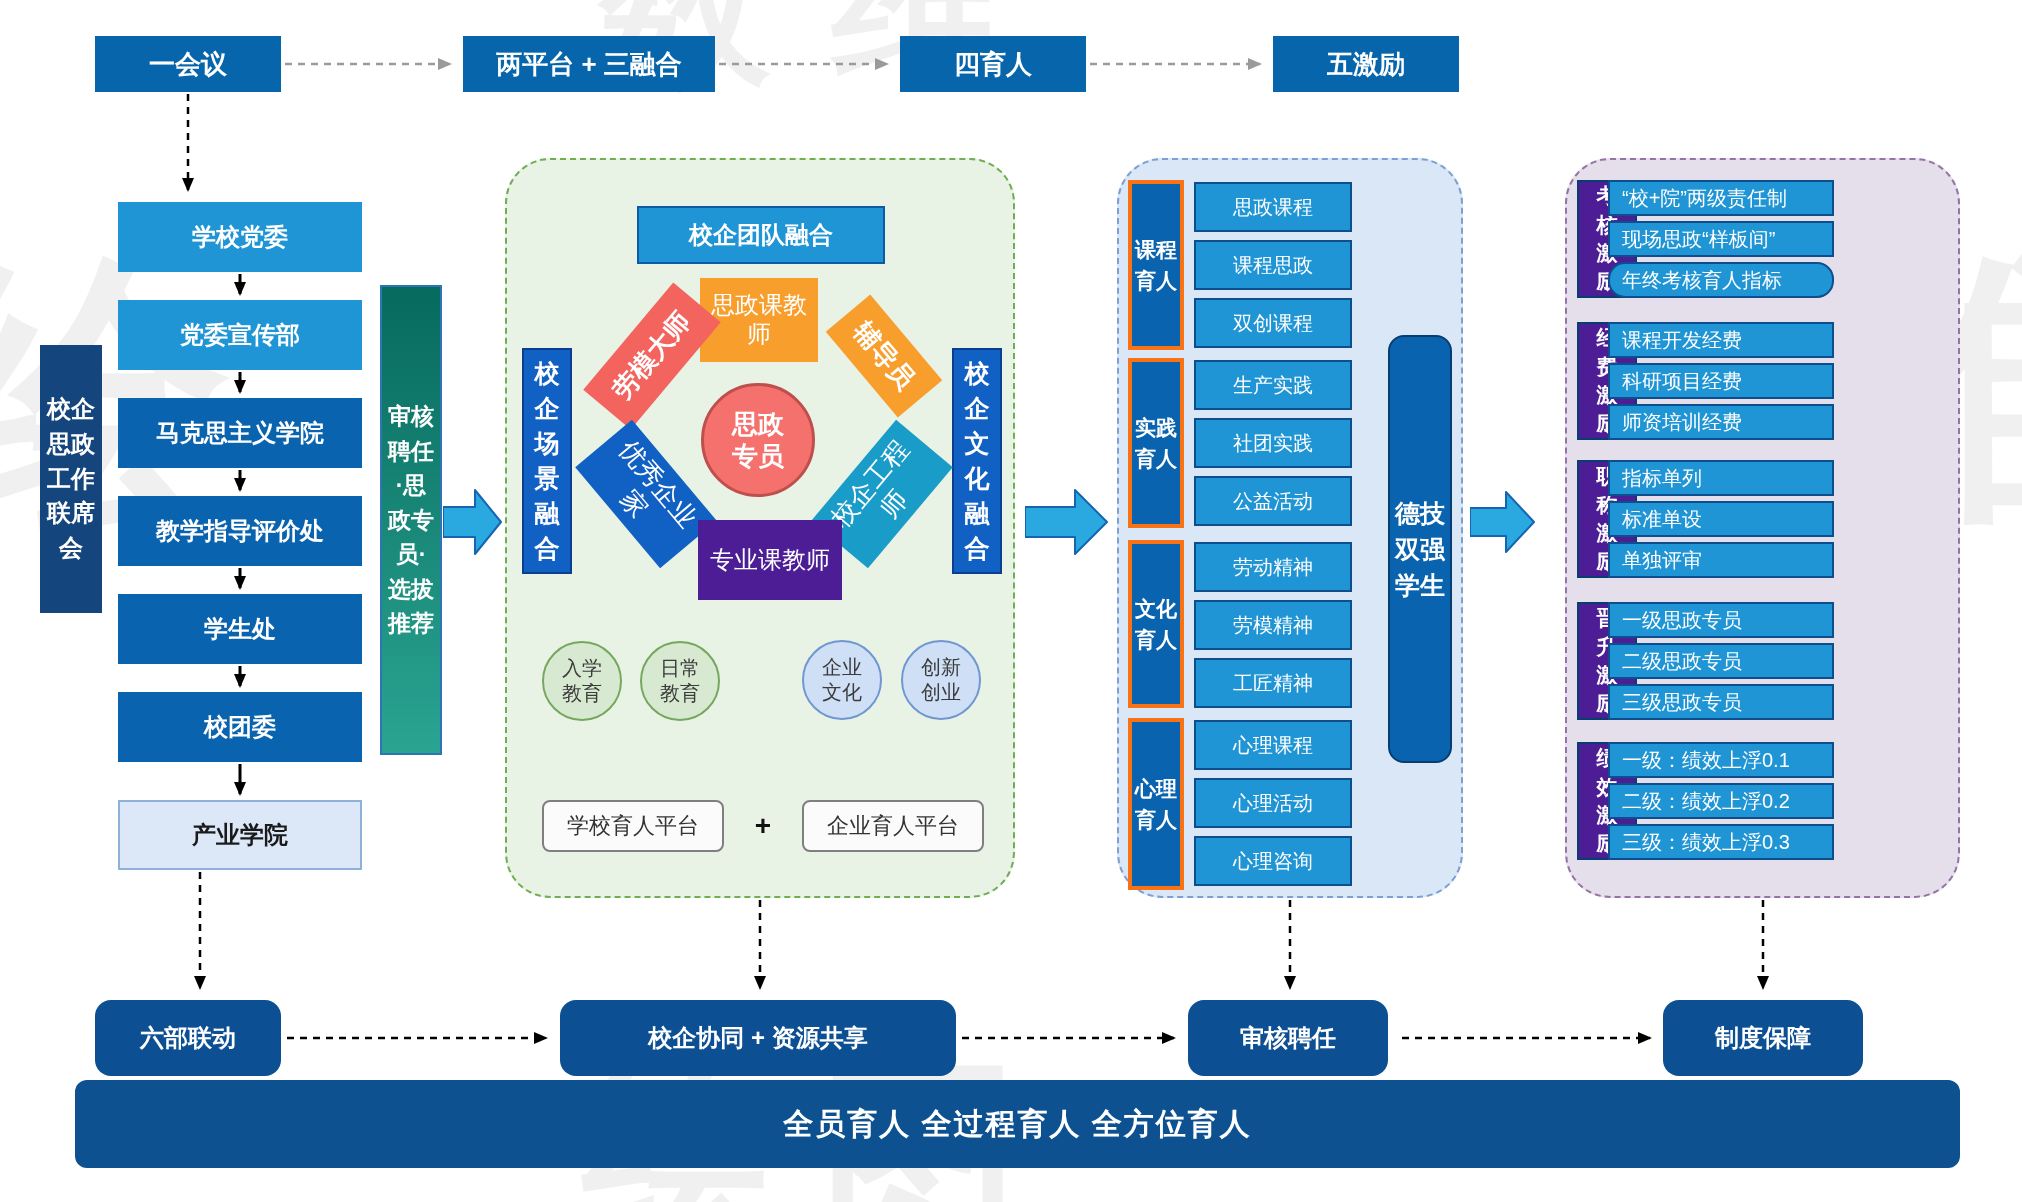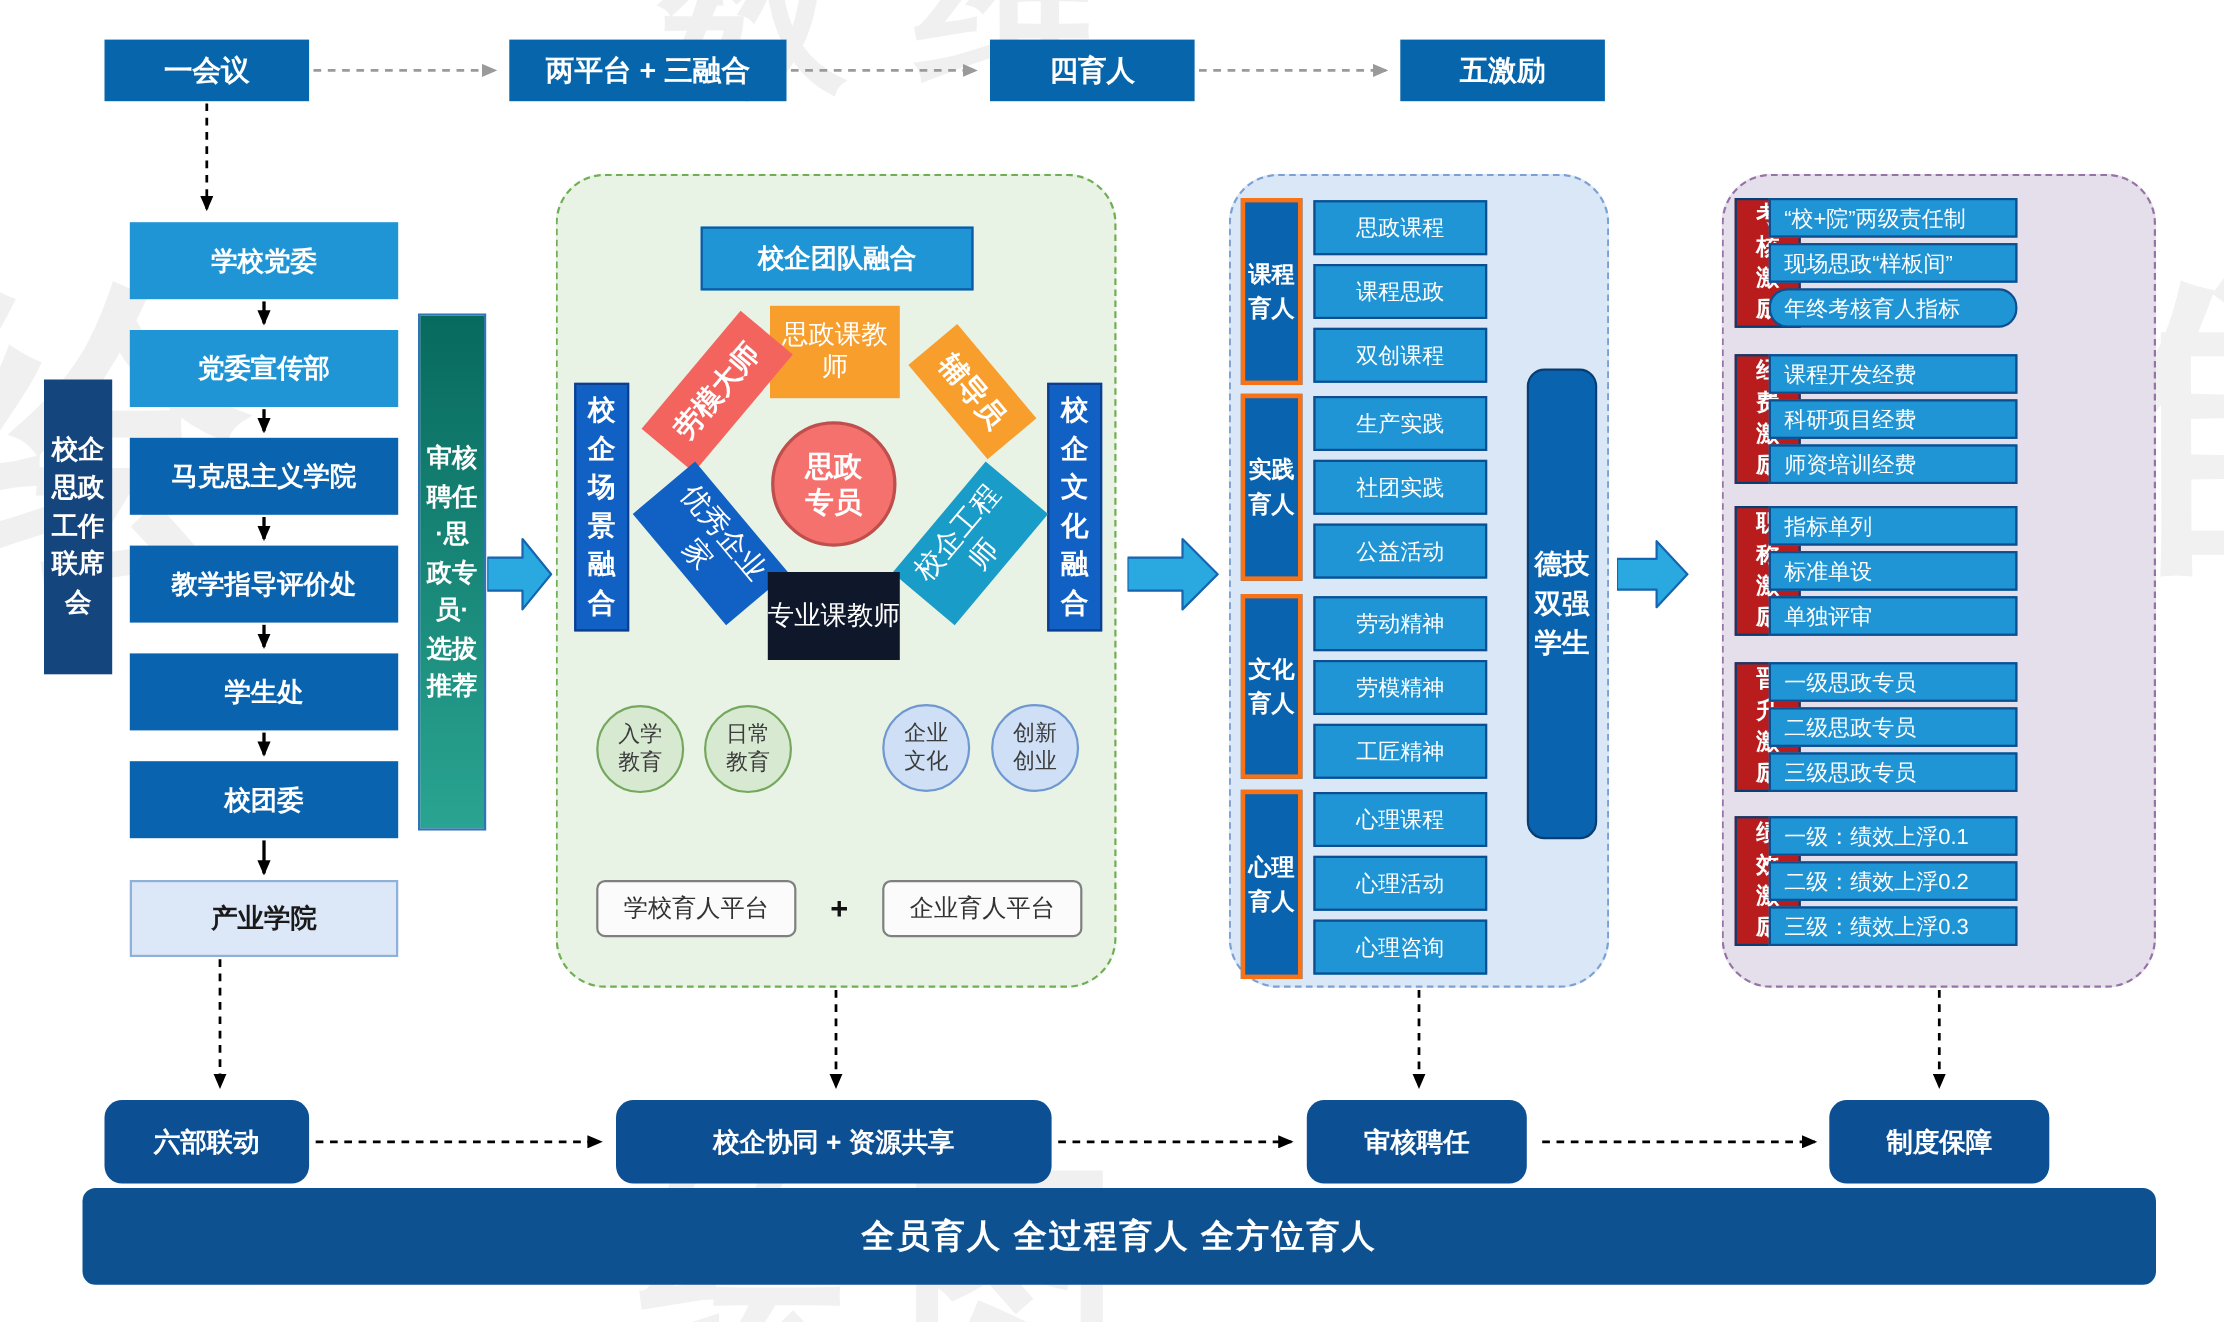--- a/index.html
+++ b/index.html
@@ -28,21 +28,21 @@
   .vbar-blue{background:#1160c4;border:2px solid #0b3e8f;color:#fff;font-weight:bold;font-size:25px;
              line-height:1.4;padding:0 1px;z-index:3;}
   .role{color:#fff;z-index:3;line-height:1.2;}
   .circle{border-radius:50%;z-index:3;font-size:20px;color:#3b3b3b;line-height:1.25;}
   .c-green{background:#d8e9d2;border:2px solid #75a85e;}
   .c-blue{background:#cfe0f6;border:2px solid #6f97d1;}
   .plat{background:#fbfbfb;border:2px solid #7f7f7f;border-radius:8px;font-size:22px;color:#333;z-index:3;}
   
   .catbar{background:#0a63ae;border:4px solid #f97316;color:#fff;font-weight:bold;font-size:21px;
           line-height:1.5;padding:0 3px;z-index:3;}
-  .gplabel{background:#b91c1c;border:2px solid #083d72;color:#fff;font-weight:bold;font-size:21px;
+  .gplabel{background:#4c1d95;border:2px solid #083d72;color:#fff;font-weight:bold;font-size:21px;
            line-height:1.35;padding:0 28px;z-index:3;}
   .eitem{background:#2095d5;border:2px solid #0d4e8f;color:#fff;font-size:20px;z-index:3;}
   .iitem{background:#2095d5;border:2px solid #0d4e8f;color:#fff;font-size:20px;z-index:3;
          display:flex;align-items:center;padding-left:12px;box-sizing:border-box;}
   .outcome{background:#0a63ae;border:2px solid #083d72;border-radius:16px;color:#fff;font-weight:bold;
            font-size:25px;line-height:1.45;padding:0 4px;z-index:3;}
   .wm{position:absolute;color:#8a8a8a;opacity:0.12;font-weight:bold;z-index:0;pointer-events:none;
       white-space:nowrap;line-height:1;}
   svg.conn{position:absolute;left:0;top:0;z-index:4;pointer-events:none;}
   svg.barrow{position:absolute;z-index:3;}
@@ -76,21 +76,21 @@
   <div class="abs panel-green" style="left:505px;top:158px;width:510px;height:740px;"></div>
   <div class="abs flexc gtitle" style="left:637px;top:206px;width:248px;height:58px;">校企团队融合</div>
   <div class="abs flexc vbar-blue" style="left:522px;top:348px;width:50px;height:226px;">校企场景融合</div>
   <div class="abs flexc vbar-blue" style="left:952px;top:348px;width:50px;height:226px;">校企文化融合</div>
 
   <div class="abs flexc role" style="left:700px;top:278px;width:118px;height:84px;background:#f89e2d;font-size:24px;padding:0 10px;">思政课教师</div>
   <div class="abs flexc role" style="left:582px;top:325px;width:140px;height:62px;background:#f4645f;font-size:26px;font-weight:bold;transform:rotate(-50deg);">劳模大师</div>
   <div class="abs flexc role" style="left:828px;top:327px;width:112px;height:58px;background:#f89e2d;font-size:26px;font-weight:bold;transform:rotate(50deg);">辅导员</div>
   <div class="abs flexc role" style="left:580px;top:457px;width:132px;height:74px;background:#1160c4;font-size:26px;padding:0 10px;transform:rotate(50deg);">优秀企业家</div>
   <div class="abs flexc role" style="left:816px;top:457px;width:132px;height:74px;background:#199cc8;font-size:26px;padding:0 10px;transform:rotate(-50deg);">校企工程师</div>
-  <div class="abs flexc role" style="left:698px;top:520px;width:120px;height:80px;background:#0f172a;font-size:24px;padding:0 0;">专业课教师</div>
+  <div class="abs flexc role" style="left:698px;top:520px;width:144px;height:80px;background:#4c1d95;font-size:24px;padding:0 12px;">专业课教师</div>
   <div class="abs flexc" style="left:701px;top:383px;width:114px;height:114px;border-radius:50%;background:#f5716e;border:3px solid #bf4f4c;color:#fff;font-weight:bold;font-size:26px;line-height:1.25;padding:0 24px;z-index:3;">思政专员</div>
 
   <div class="abs flexc circle c-green" style="left:542px;top:641px;width:80px;height:80px;padding:0 16px;">入学教育</div>
   <div class="abs flexc circle c-green" style="left:640px;top:641px;width:80px;height:80px;padding:0 16px;">日常教育</div>
   <div class="abs flexc circle c-blue" style="left:802px;top:640px;width:80px;height:80px;padding:0 16px;">企业文化</div>
   <div class="abs flexc circle c-blue" style="left:901px;top:640px;width:80px;height:80px;padding:0 16px;">创新创业</div>
 
   <div class="abs flexc plat" style="left:542px;top:800px;width:182px;height:52px;">学校育人平台</div>
   <div class="abs flexc" style="left:734px;top:800px;width:58px;height:52px;font-size:28px;font-weight:bold;color:#111;z-index:3;">+</div>
   <div class="abs flexc plat" style="left:802px;top:800px;width:182px;height:52px;">企业育人平台</div>

